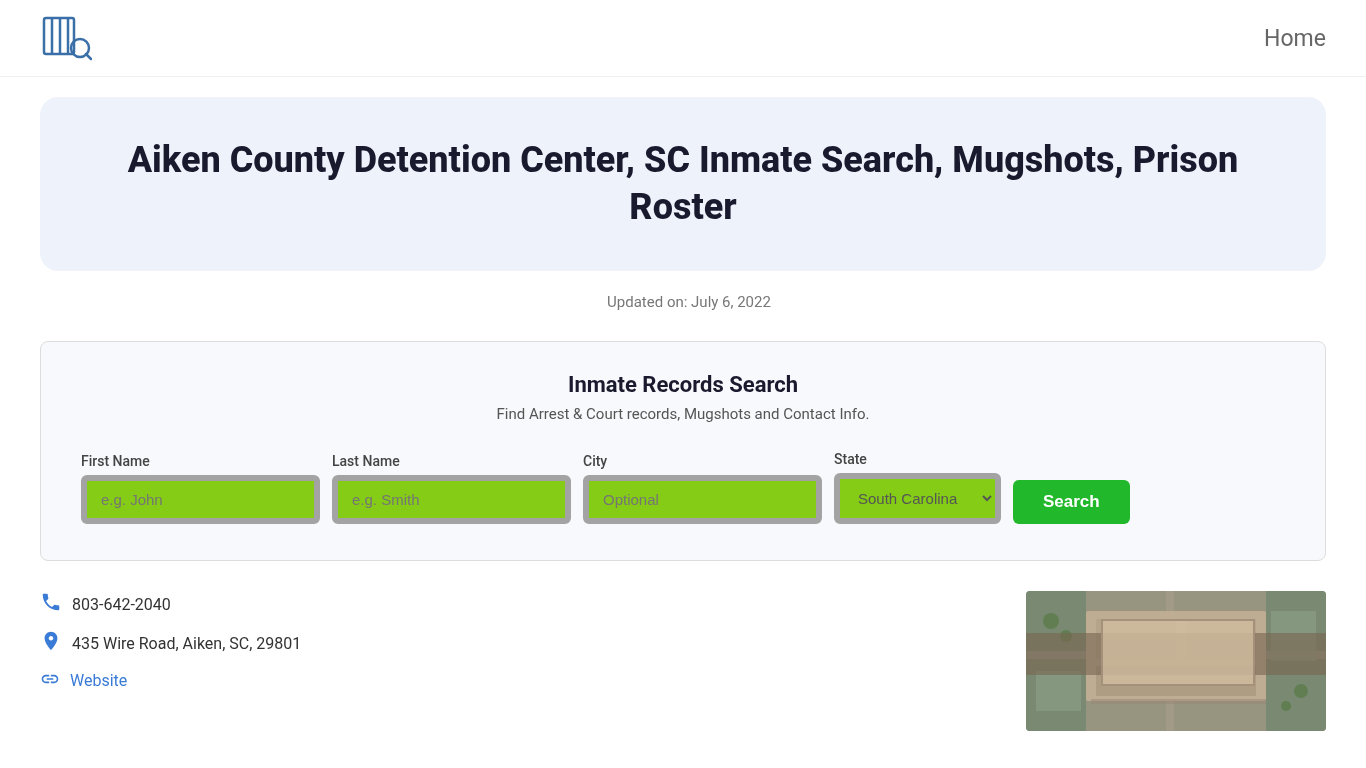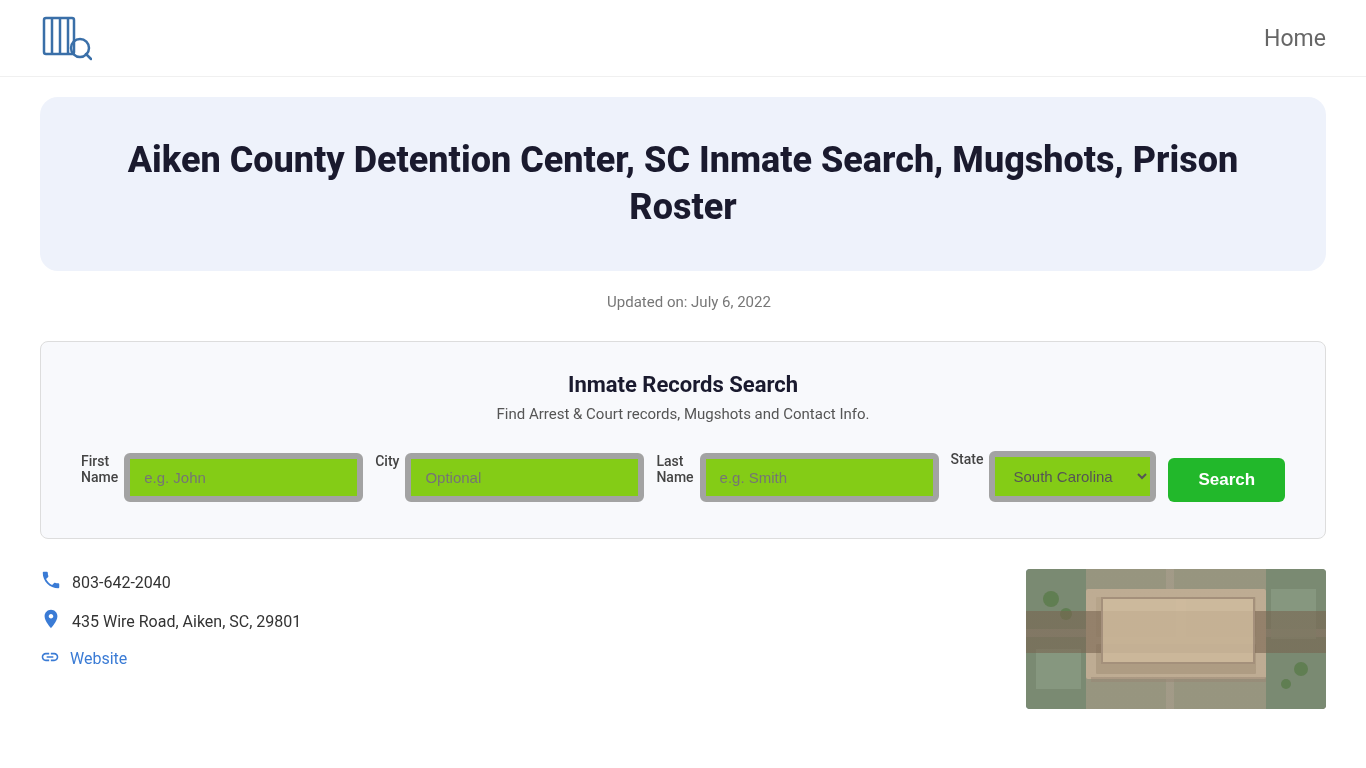--- a/index.html
+++ b/index.html
@@ -90,21 +90,21 @@
     }
 
     .search-fields {
       display: flex;
       gap: 12px;
       align-items: flex-end;
     }
 
     .field-group {
       display: flex;
-      flex-direction: row;
+      flex-direction: column;
       gap: 6px;
     }
 
     .field-group label {
       font-size: 14px;
       color: #444;
       font-weight: 500;
     }
 
     .field-group input,
@@ -241,28 +241,28 @@
 <div class="search-container">
   <h2>Inmate Records Search</h2>
   <p class="search-subtitle">Find Arrest &amp; Court records, Mugshots and Contact Info.</p>
 
   <div class="search-fields">
     <div class="field-group field-first-name">
       <label>First Name</label>
       <input type="text" placeholder="e.g. John" style="">
     </div>
 
+    <div class="field-group field-last-name">
+      <label>Last Name</label>
+      <input type="text" placeholder="e.g. Smith" style="">
+    </div>
+
     <div class="field-group field-city">
       <label>City</label>
       <input type="text" placeholder="Optional" style="">
-    </div>
-
-    <div class="field-group field-last-name">
-      <label>Last Name</label>
-      <input type="text" placeholder="e.g. Smith" style="">
     </div>
 
     <div class="field-group field-state">
       <label>State</label>
       <select id="state-select">
       <option value="South Carolina">South Carolina</option><option value="Alabama">Alabama</option><option value="Alaska">Alaska</option><option value="Arizona">Arizona</option><option value="Arkansas">Arkansas</option><option value="California">California</option><option value="Colorado">Colorado</option><option value="Connecticut">Connecticut</option><option value="Delaware">Delaware</option><option value="Florida">Florida</option><option value="Georgia">Georgia</option><option value="Hawaii">Hawaii</option><option value="Idaho">Idaho</option><option value="Illinois">Illinois</option><option value="Indiana">Indiana</option><option value="Iowa">Iowa</option><option value="Kansas">Kansas</option><option value="Kentucky">Kentucky</option><option value="Louisiana">Louisiana</option><option value="Maine">Maine</option><option value="Maryland">Maryland</option><option value="Massachusetts">Massachusetts</option><option value="Michigan">Michigan</option><option value="Minnesota">Minnesota</option><option value="Mississippi">Mississippi</option><option value="Missouri">Missouri</option><option value="Montana">Montana</option><option value="Nebraska">Nebraska</option><option value="Nevada">Nevada</option><option value="New Hampshire">New Hampshire</option><option value="New Jersey">New Jersey</option><option value="New Mexico">New Mexico</option><option value="New York">New York</option><option value="North Carolina">North Carolina</option><option value="North Dakota">North Dakota</option><option value="Ohio">Ohio</option><option value="Oklahoma">Oklahoma</option><option value="Oregon">Oregon</option><option value="Pennsylvania">Pennsylvania</option><option value="Rhode Island">Rhode Island</option><option value="South Carolina" selected="">South Carolina</option><option value="South Dakota">South Dakota</option><option value="Tennessee">Tennessee</option><option value="Texas">Texas</option><option value="Utah">Utah</option><option value="Vermont">Vermont</option><option value="Virginia">Virginia</option><option value="Washington">Washington</option><option value="West Virginia">West Virginia</option><option value="Wisconsin">Wisconsin</option><option value="Wyoming">Wyoming</option></select>
     </div>
 
     <button class="search-btn">Search</button>
   </div>

